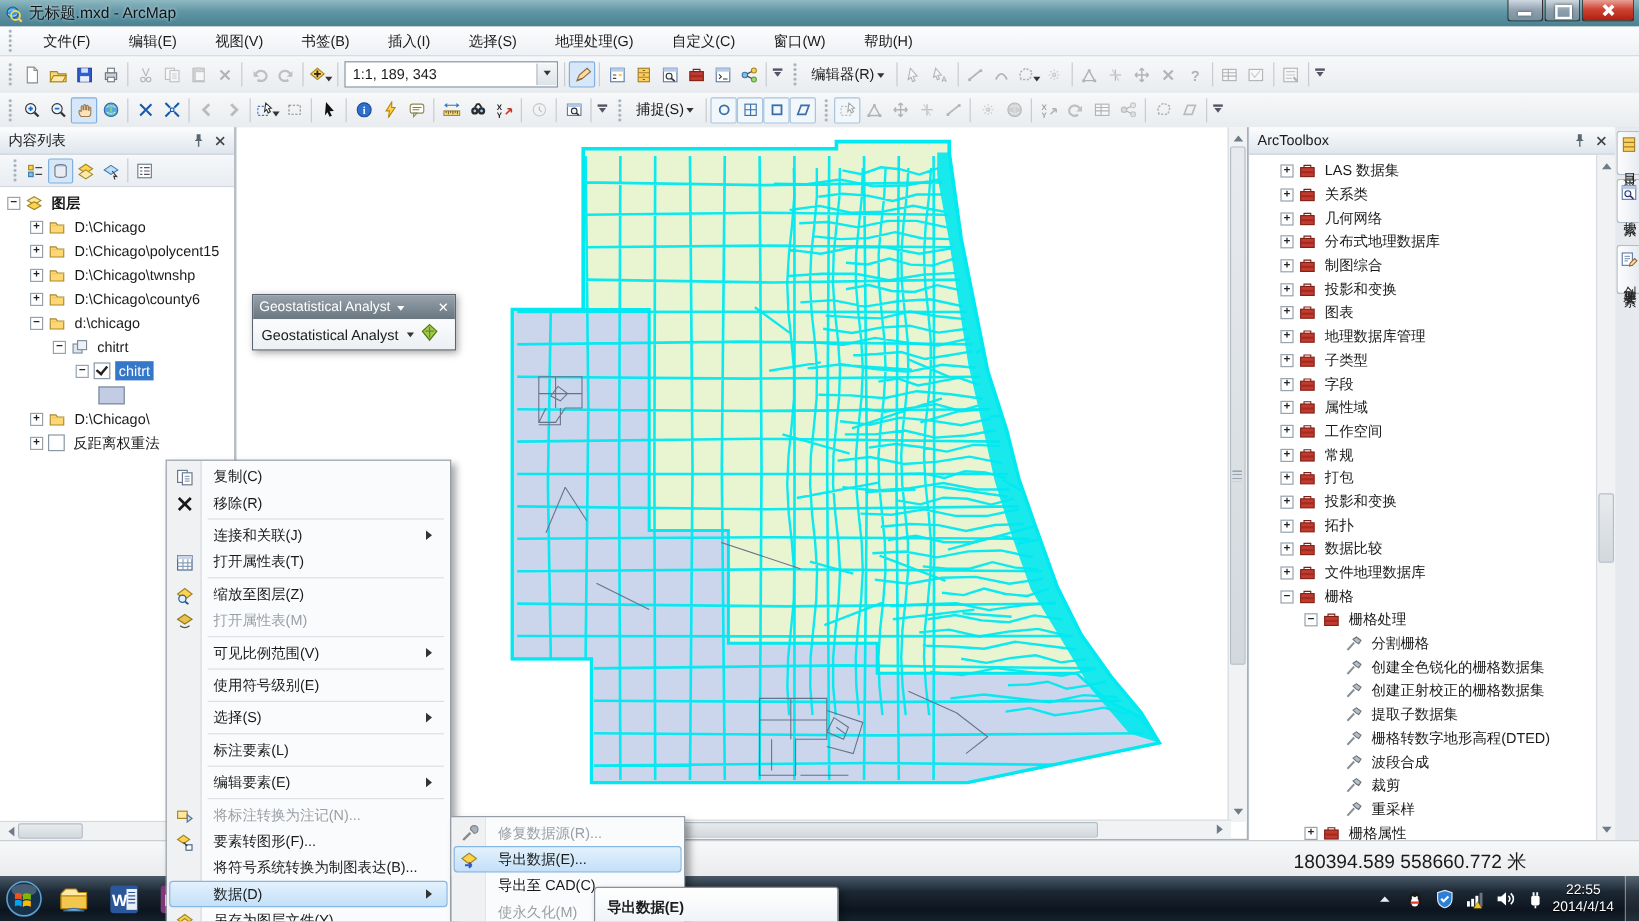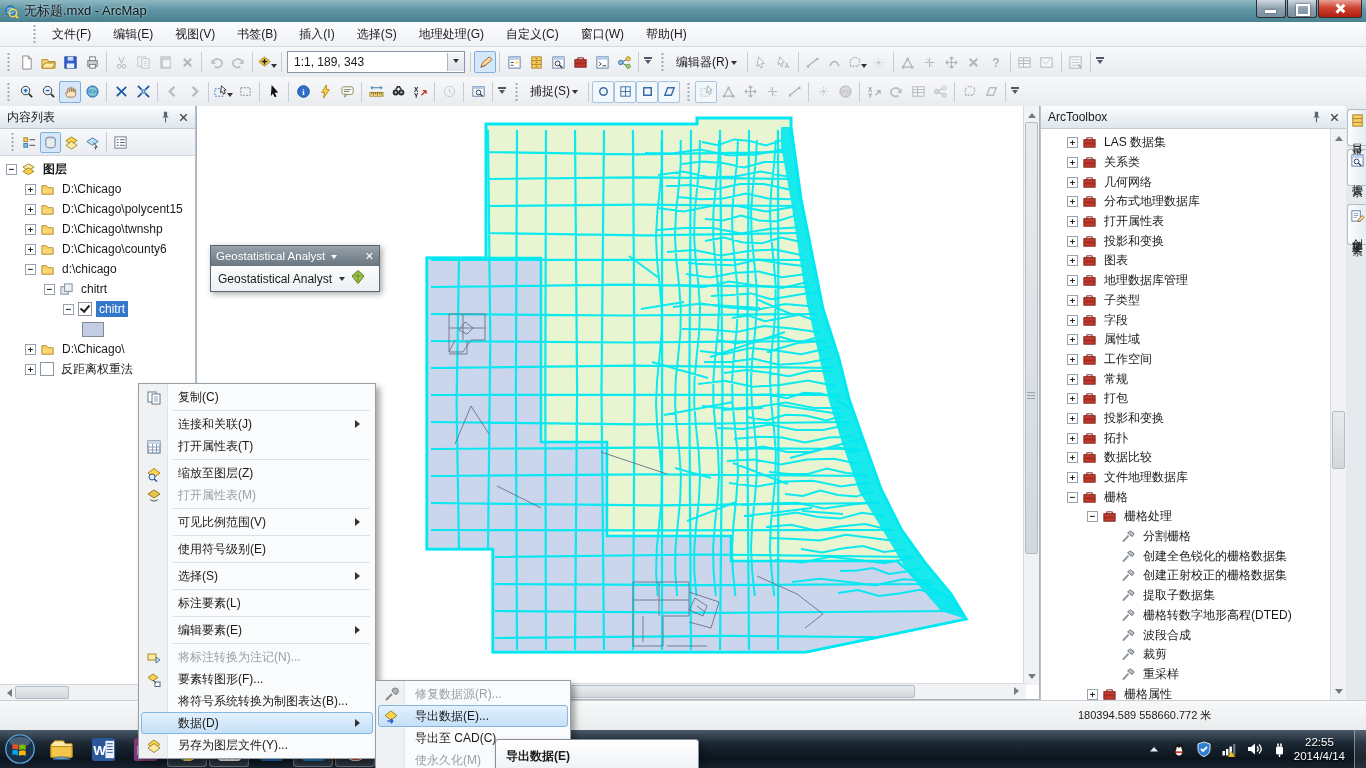--- a/index.html
+++ b/index.html
@@ -14,21 +14,21 @@
   .wb{width:28px;height:17px;border:1px solid #2f2f2f;border-top:none;border-radius:0 0 3px 3px;
     background:linear-gradient(#cfd9e2,#8fa0ae 50%,#76909f);position:relative;margin-left:1px;}
   .wb.close{width:42px;background:linear-gradient(#e8a197,#cf4433 45%,#b01e0e);}
   .wb::before,.wb::after{content:"";position:absolute;background:#fff;}
   .wb.min::before{left:8px;top:10px;width:11px;height:3px;box-shadow:0 0 2px #444;}
   .wb.max::before{left:8px;top:4px;width:10px;height:8px;background:transparent;border:2px solid #fff;box-shadow:0 0 2px #444;}
   .wb.close::before{left:20px;top:3px;width:2.5px;height:11px;transform:rotate(45deg);}
   .wb.close::after{left:20px;top:3px;width:2.5px;height:11px;transform:rotate(-45deg);}
   
   .menubar{position:absolute;top:22px;left:0;width:100%;height:25px;display:flex;align-items:center;
-    background:linear-gradient(#fcfdfe,#eef1f5);border-bottom:1px solid #d4d9de;padding-left:26px;box-sizing:border-box;}
+    background:linear-gradient(#fcfdfe,#eef1f5);border-bottom:1px solid #d4d9de;padding-left:0;box-sizing:border-box;gap:10px;}
   .mitem{padding:4px 11px;cursor:default;}
   
   .tbrow{position:absolute;left:0;width:100%;height:29px;display:flex;align-items:center;
     background:linear-gradient(#f7f8fa,#e9ecef);border-bottom:1px solid #cfd4d9;}
   .tb1{top:47px;height:30px;}
   .tb2{top:77px;}
   .grip{width:5px;height:20px;margin:0 4px 0 6px;flex:none;
     background-image:radial-gradient(circle,#9fabb5 1px,transparent 1.3px);background-size:4px 4px;background-position:center;}
   .tbtn{width:22px;height:22px;flex:none;display:flex;align-items:center;justify-content:center;border-radius:2px;border:1px solid transparent;box-sizing:border-box;}
   .tbtn.a{background:#d5e7f8;border-color:#7fb0dd;}
@@ -104,21 +104,21 @@
     border:1px solid #8a9099;border-radius:3px;box-shadow:3px 3px 6px rgba(0,0,0,.3);padding:8px 10px;box-sizing:border-box;}
   .tip .tt{font-weight:bold;margin-bottom:9px;}
   
   .ga{position:absolute;left:210px;top:139px;width:168px;z-index:20;border:1px solid #5c6670;box-shadow:2px 2px 6px rgba(0,0,0,.35);}
   .ga-title{height:20px;background:linear-gradient(#97a2ac,#69767f);color:#fff;font-size:11.5px;display:flex;align-items:center;padding:0 5px;}
   .ga-title .gdd{width:0;height:0;border:3px solid transparent;border-top:4px solid #fff;margin-left:6px;margin-top:4px;}
   .ga-title .gx{margin-left:auto;font-weight:bold;font-size:11px;}
   .ga-body{height:25px;background:linear-gradient(#fbfcfd,#ecf0f3);display:flex;align-items:center;padding:0 7px;gap:5px;}
   
   .statusbar{position:absolute;top:700px;left:0;width:1366px;height:30px;background:linear-gradient(#f7f8f9,#e9ebed);border-top:1px solid #c9ced3;}
-  .coords{position:absolute;left:1078px;top:7px;font-size:11px;}
+  .coords{position:absolute;left:1078px;top:7px;font-size:16px;}
   
   .taskbar{position:absolute;top:730px;left:0;width:1366px;height:38px;display:flex;align-items:center;
     background:linear-gradient(#4a5a68,#1b2733 35%,#0c151e 75%,#16222d);}
   .orb{width:40px;height:38px;display:flex;align-items:center;justify-content:center;flex:none;}
   .tkico{width:38px;height:34px;margin:0 1px;display:flex;align-items:center;justify-content:center;border-radius:3px;border:1px solid transparent;flex:none;}
   .tkico.run{background:rgba(255,255,255,.10);border-color:rgba(255,255,255,.28);box-shadow:inset 0 8px 12px -6px rgba(255,255,255,.35);}
   .tkico.act{background:rgba(255,255,255,.24);border-color:rgba(255,255,255,.45);box-shadow:inset 0 10px 14px -6px rgba(255,255,255,.5);}
   .tray{margin-left:auto;display:flex;align-items:center;gap:8px;}
   .trico{display:flex;width:17px;height:17px;align-items:center;justify-content:center;}
   .clock{color:#fff;font-size:11.5px;line-height:14px;text-align:center;margin:0 9px 0 6px;text-shadow:0 1px 1px #000;}
@@ -930,21 +930,21 @@
           </div>
           <div class="trow" style="padding-left: 26px;">
             <span class="exp">+</span>
             <span class="tico">
               <svg viewBox="0 0 16 16" width="15" height="15">
                 <rect x="2" y="5" width="12" height="8" fill="#c33b2f" stroke="#7e1f16"></rect>
                 <path d="M5 5V3h6v2" fill="none" stroke="#7e1f16"></path>
                 <rect x="2" y="8" width="12" height="2" fill="#a42b20"></rect>
               </svg>
             </span>
-            <span class="tlabel">打开属性表</span>
+            <span class="tlabel">制图综合</span>
           </div>
           <div class="trow" style="padding-left: 26px;">
             <span class="exp">+</span>
             <span class="tico">
               <svg viewBox="0 0 16 16" width="15" height="15">
                 <rect x="2" y="5" width="12" height="8" fill="#c33b2f" stroke="#7e1f16"></rect>
                 <path d="M5 5V3h6v2" fill="none" stroke="#7e1f16"></path>
                 <rect x="2" y="8" width="12" height="2" fill="#a42b20"></rect>
               </svg>
             </span>
@@ -1236,20 +1236,28 @@
     <div class="cmenu menu-root" id="ctxmenu">
         <div class="mi">
           <span class="mic">
             <svg viewBox="0 0 16 16" width="16" height="16">
               <rect x="2" y="2" width="8" height="10" fill="#fff" stroke="#6a7a8a"></rect>
               <rect x="6" y="4" width="8" height="10" fill="#fff" stroke="#6a7a8a"></rect>
               <path d="M8 7h4M8 9h4M8 11h4" stroke="#8aa0c0"></path>
             </svg>
           </span>
           <span>复制(C)</span>
+        </div>
+        <div class="mi">
+          <span class="mic">
+            <svg viewBox="0 0 16 16" width="16" height="16">
+              <path d="M3 3l10 10M13 3L3 13" stroke="#1a1a1a" stroke-width="2.2"></path>
+            </svg>
+          </span>
+          <span>移除(R)</span>
         </div>
         <div class="msep"></div>
         <div class="mi">
           <span>连接和关联(J)</span>
           <span class="marrow"></span>
         </div>
         <div class="mi">
           <span class="mic">
             <svg viewBox="0 0 16 16" width="16" height="16">
               <rect x="2" y="2" width="12" height="12" fill="#fff" stroke="#4a6a8a"></rect>

